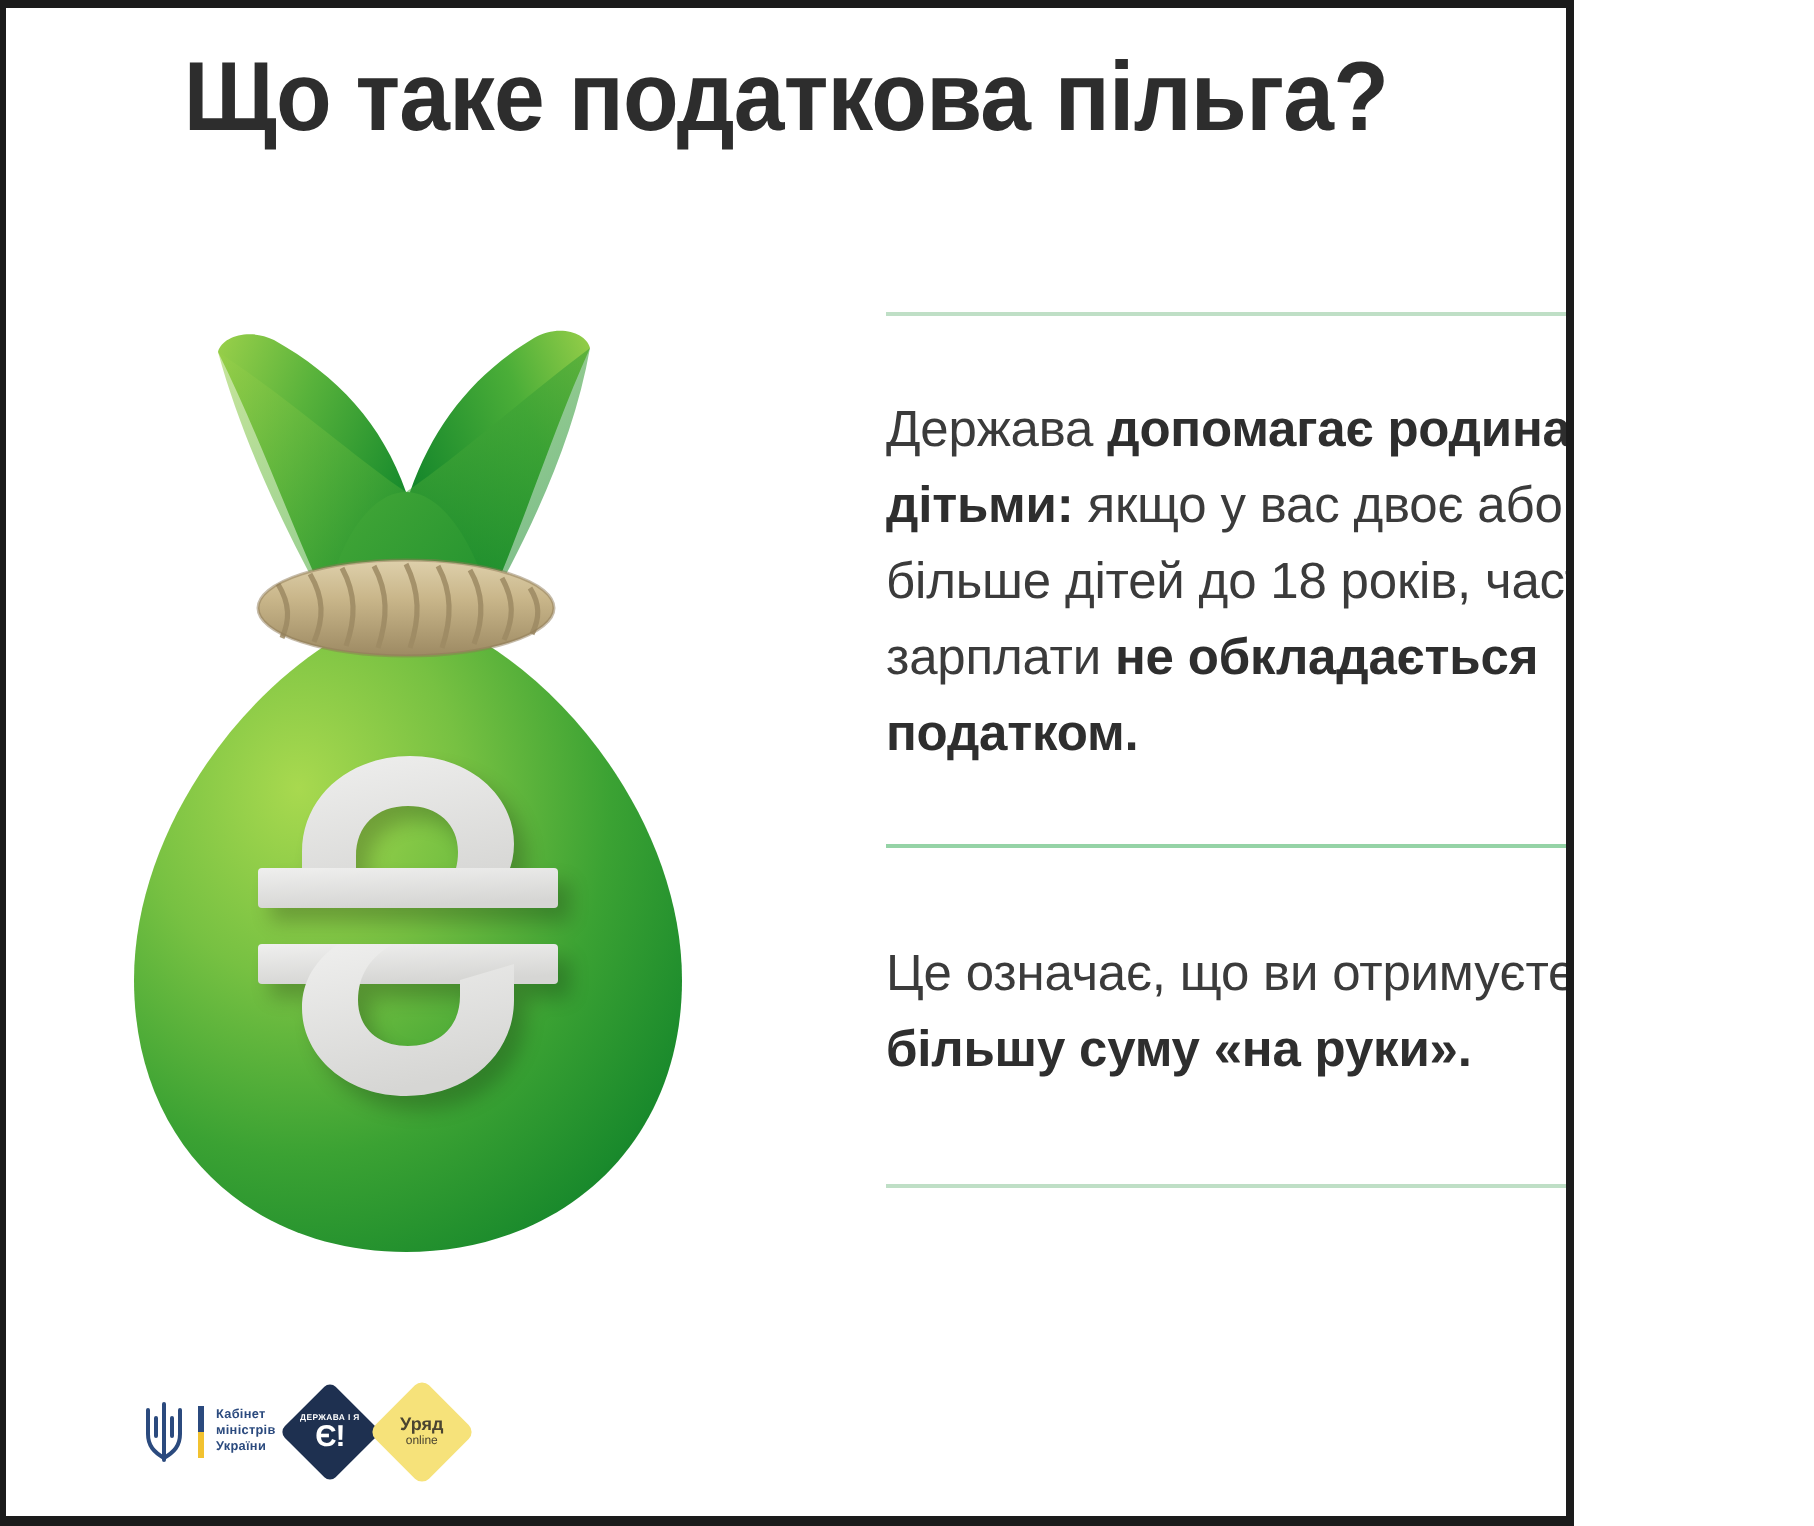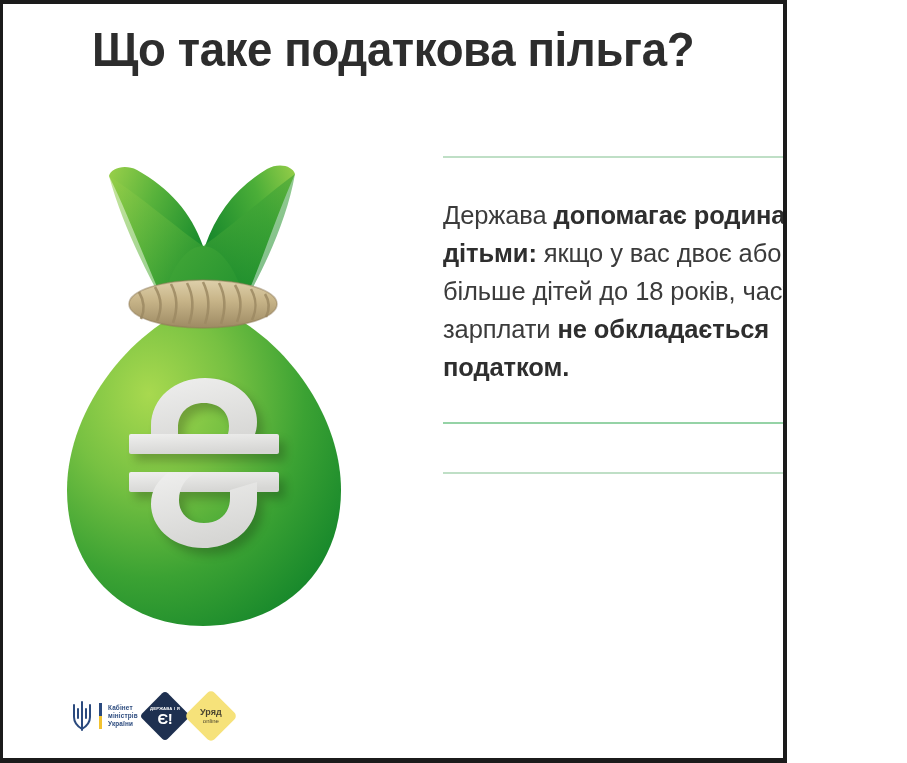--- a/index.html
+++ b/index.html
@@ -224,20 +224,21 @@
   </div>
 
   <div class="content">
 
     <div class="rule r1"></div>
 
     <p class="para"><span>Держава </span><b>допомагає родинам із дітьми:</b><span> якщо у вас двоє або більше дітей до 18 років, частина зарплати </span><b>не обкладається податком.</b></p>
 
     <div class="rule r2"></div>
 
+    <p class="para"><span>Це означає, що ви отримуєте </span><b>більшу суму «на руки».</b></p>
 
     <div class="rule r3"></div>
   </div>
 
   <div class="footer">
 
     <div class="logo-cmu">
       <svg class="trident-wrap" viewBox="0 0 22 30">
         <path d="M11 1 L11 29 M3 4 L3 16 C3 22 6 25 11 28 C16 25 19 22 19 16 L19 4
                  M7 8 L7 17 M15 8 L15 17" stroke="#2b4a7e" stroke-width="2" fill="none" stroke-linecap="round"></path>

